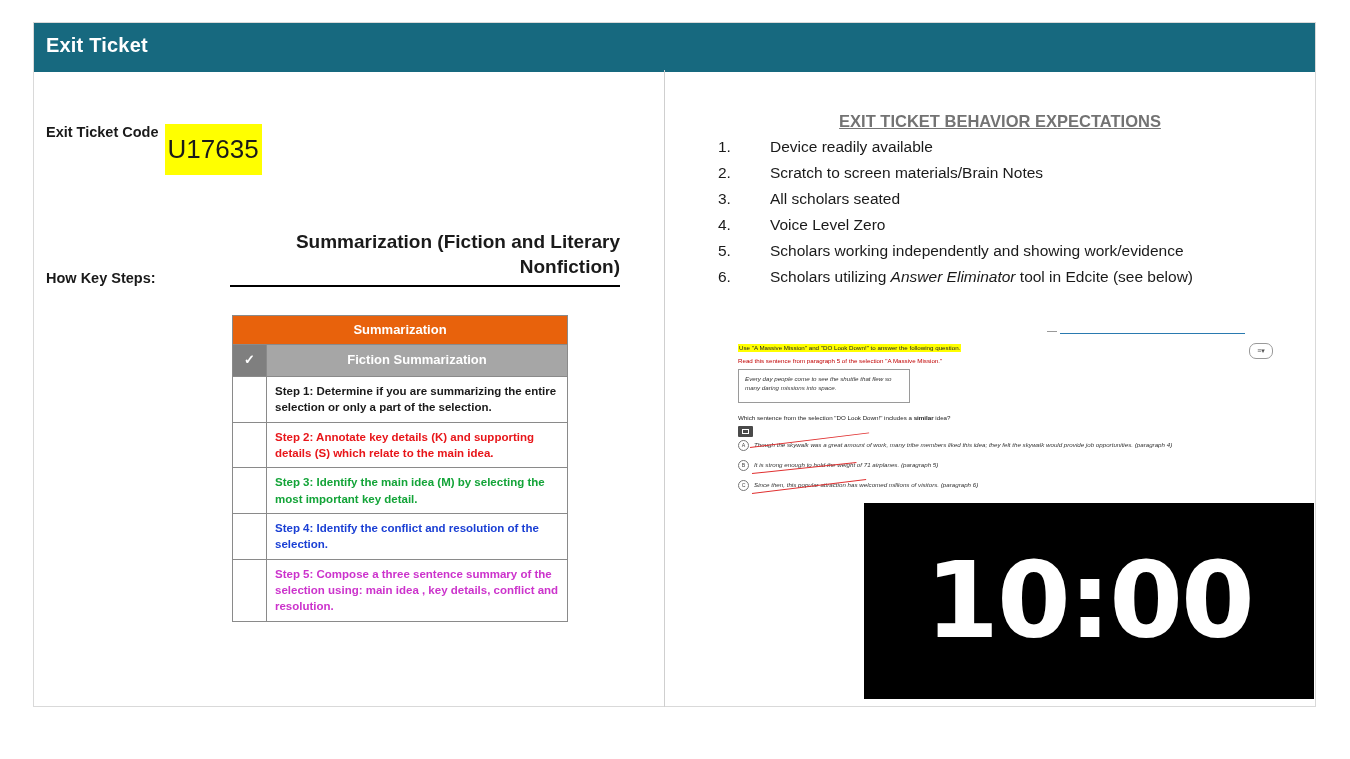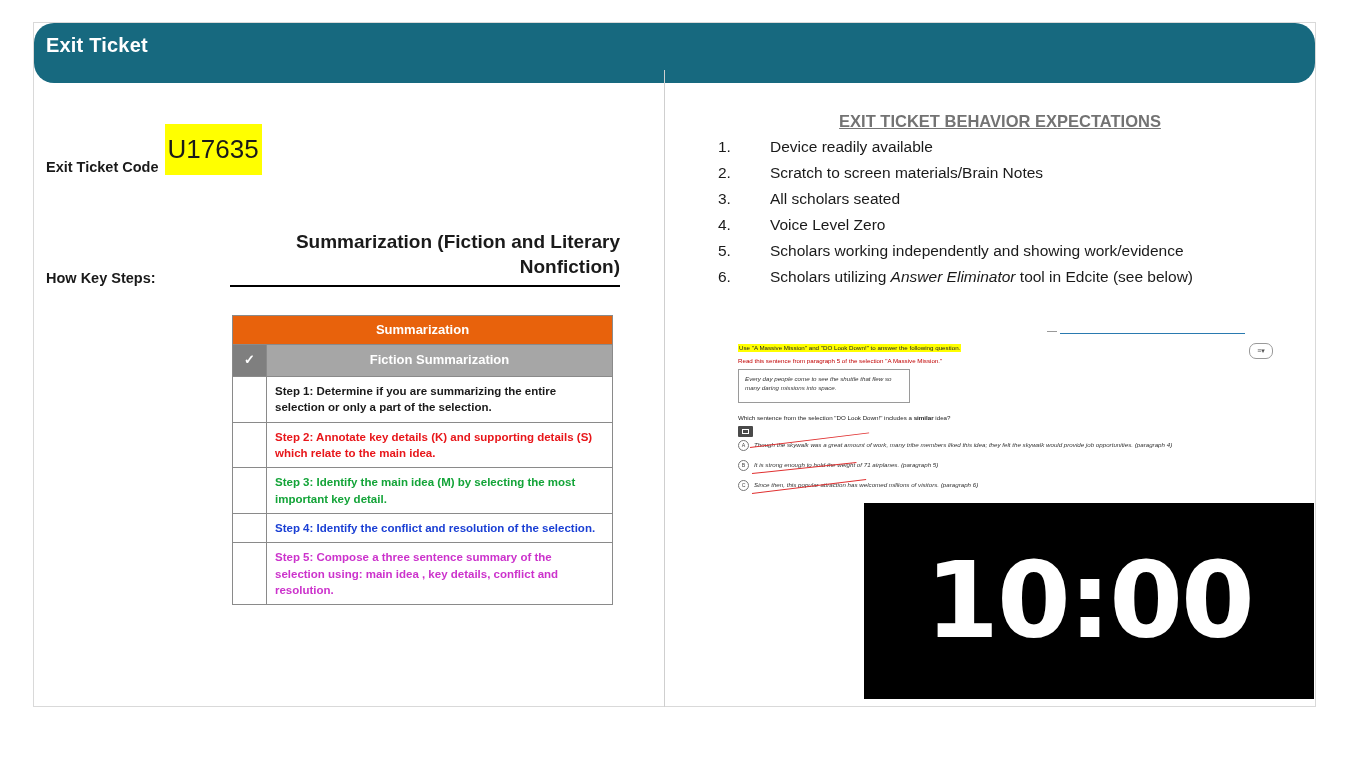--- a/index.html
+++ b/index.html
@@ -24,24 +24,23 @@
     border: 1px solid #d9d9d9;
     box-sizing: border-box;
     background: #ffffff;
   }
 
   .slide-header {
     position: absolute;
     left: 0;
     top: 0;
     width: 100%;
-    height: 60px;
+    height: 49px;
     background: #17697f;
     box-sizing: border-box;
-    border-radius: 20px;
   }
   .slide-header .title {
     position: absolute;
     left: 12px;
     top: 11px;
     color: #ffffff;
     font-size: 20px;
     font-weight: bold;
     letter-spacing: 0.2px;
   }
@@ -62,21 +61,21 @@
     height: 637px;
     background: #cfcfcf;
   }
 
   
   .exit-code-row {
     position: absolute;
     left: 12px;
     top: 54px;
     display: flex;
-    align-items: flex-end;
+    align-items: flex-start;
   }
   .exit-code-label {
     font-size: 14.5px;
     font-weight: bold;
     color: #1a1a1a;
     margin-right: 6px;
   }
   .exit-code-value {
     font-size: 26px;
     color: #1a1a1a;
@@ -107,21 +106,21 @@
     text-align: right;
     line-height: 1.3;
     padding-bottom: 6px;
     border-bottom: 2px solid #000000;
   }
 
   .steps-table {
     position: absolute;
     left: 198px;
     top: 245px;
-    width: 381px;
+    width: 336px;
     border-collapse: collapse;
     table-layout: fixed;
   }
   .steps-table td {
     border: 1px solid #8a8a8a;
     padding: 6px 8px;
     vertical-align: top;
     font-size: 11.5px;
     font-weight: bold;
     line-height: 1.42;

